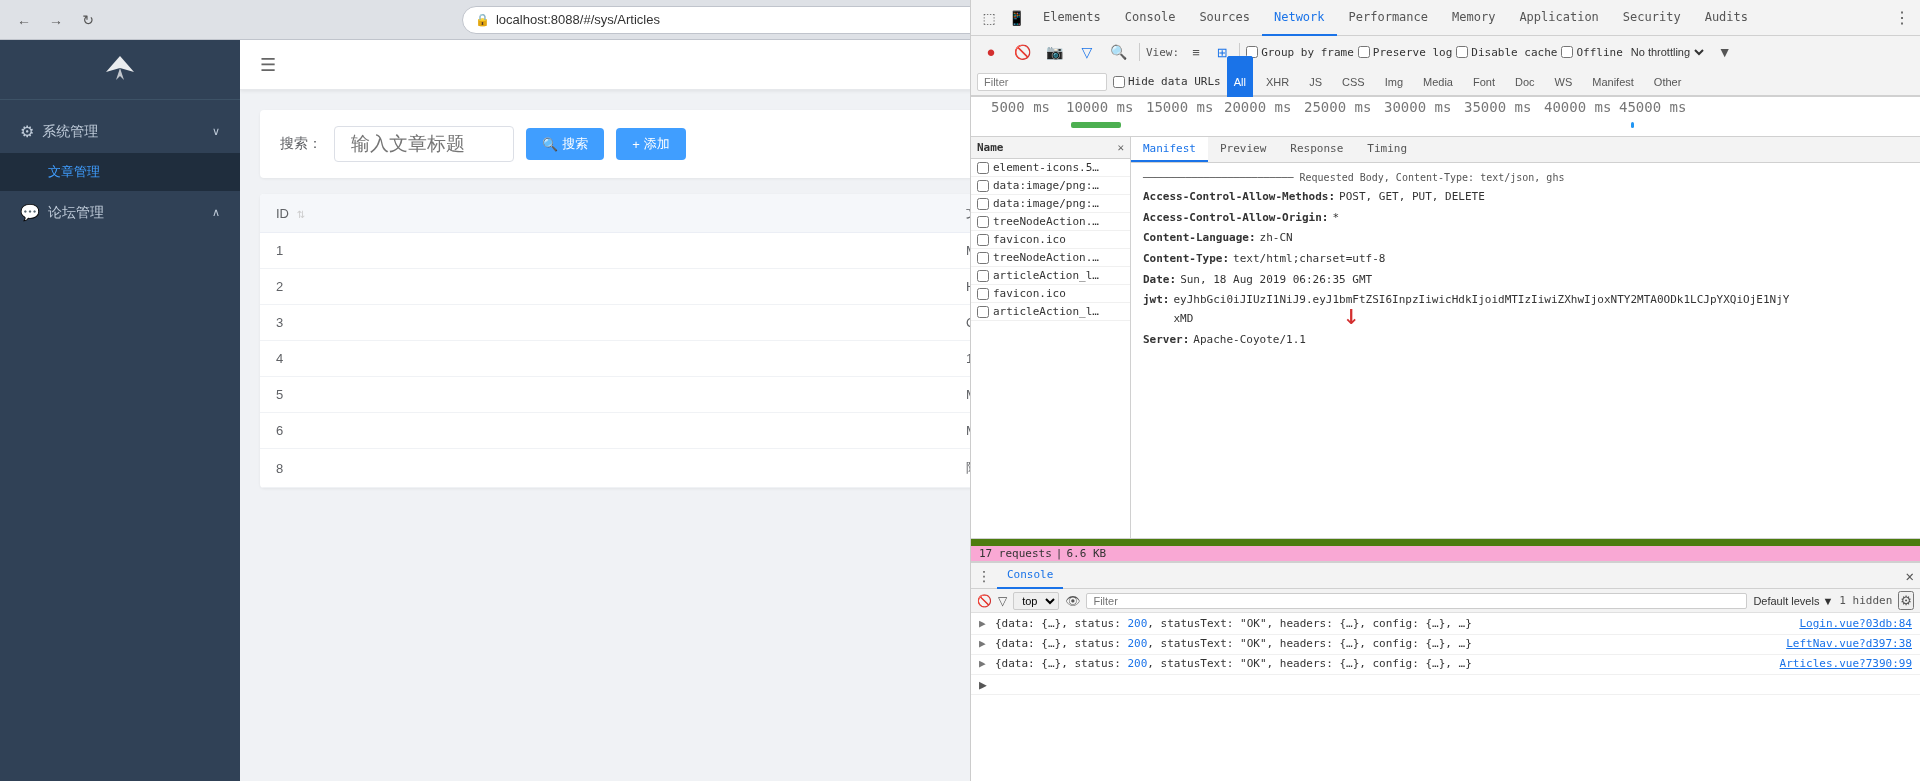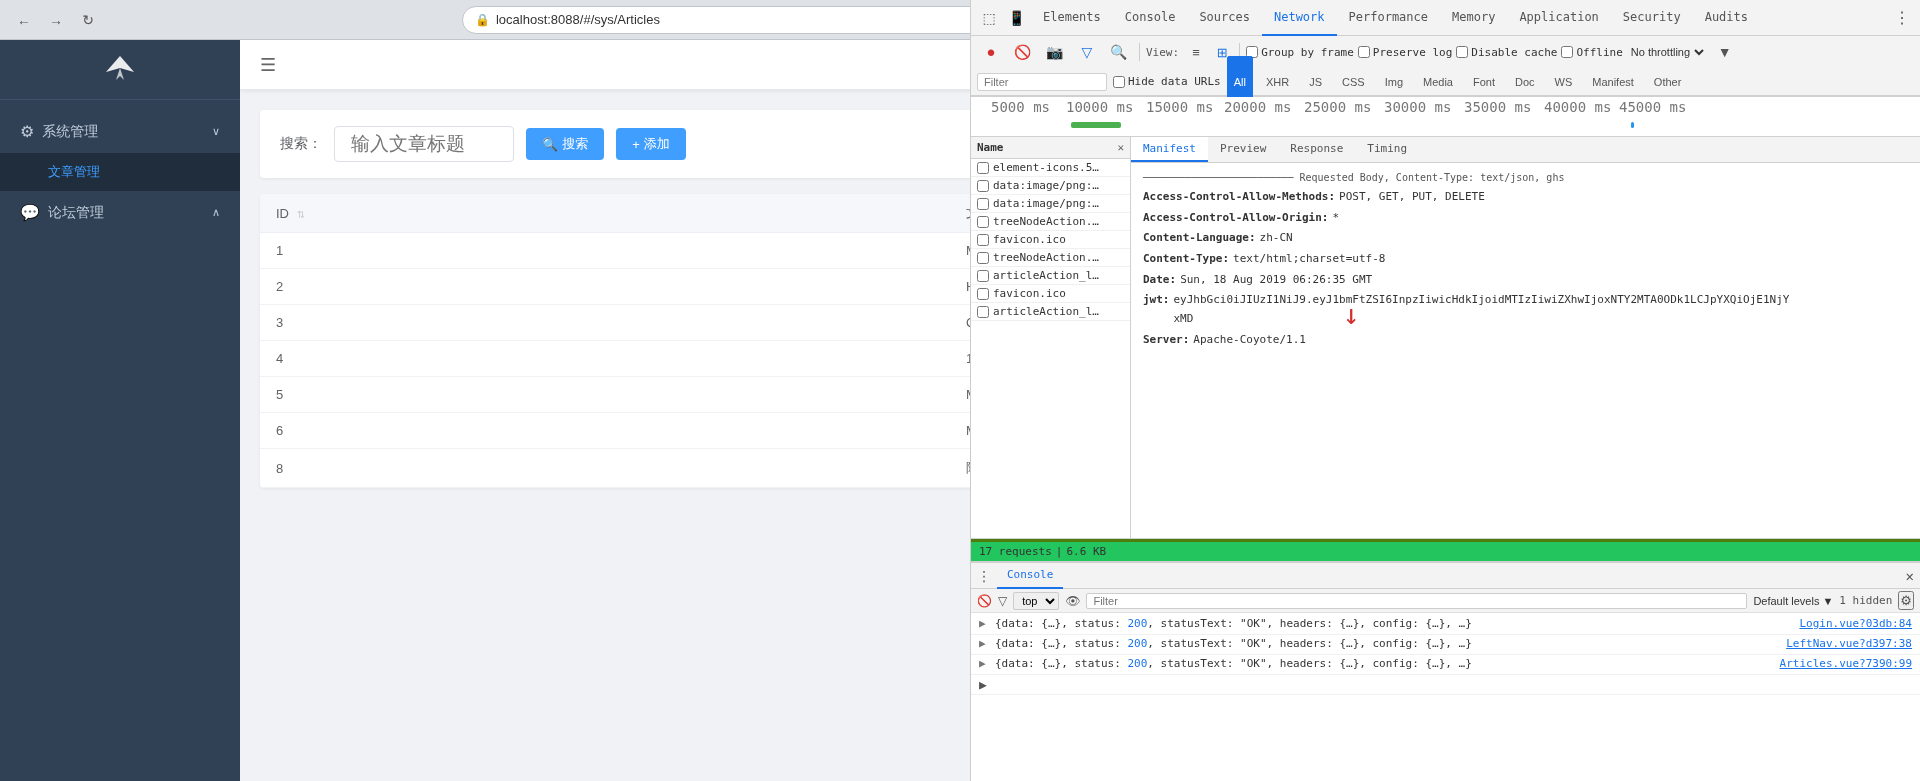--- a/index.html
+++ b/index.html
@@ -391,22 +391,22 @@
       word-break: break-all;
       padding-left: 30px;
       line-height: 1.5;
     }
 
     
     .network-status-bar {
       display: flex;
       align-items: center;
       padding: 2px 8px;
-      background: #22c55e;
-      border-top: 3px solid #4d7c0f;
+      background: #f9a8d4;
+      border-top: 7px solid #4d7c0f;
       font-size: 11px;
       color: #333;
       gap: 4px;
       height: 22px;
     }
 
     
     .console-section {
       height: 220px;
       background: white;

